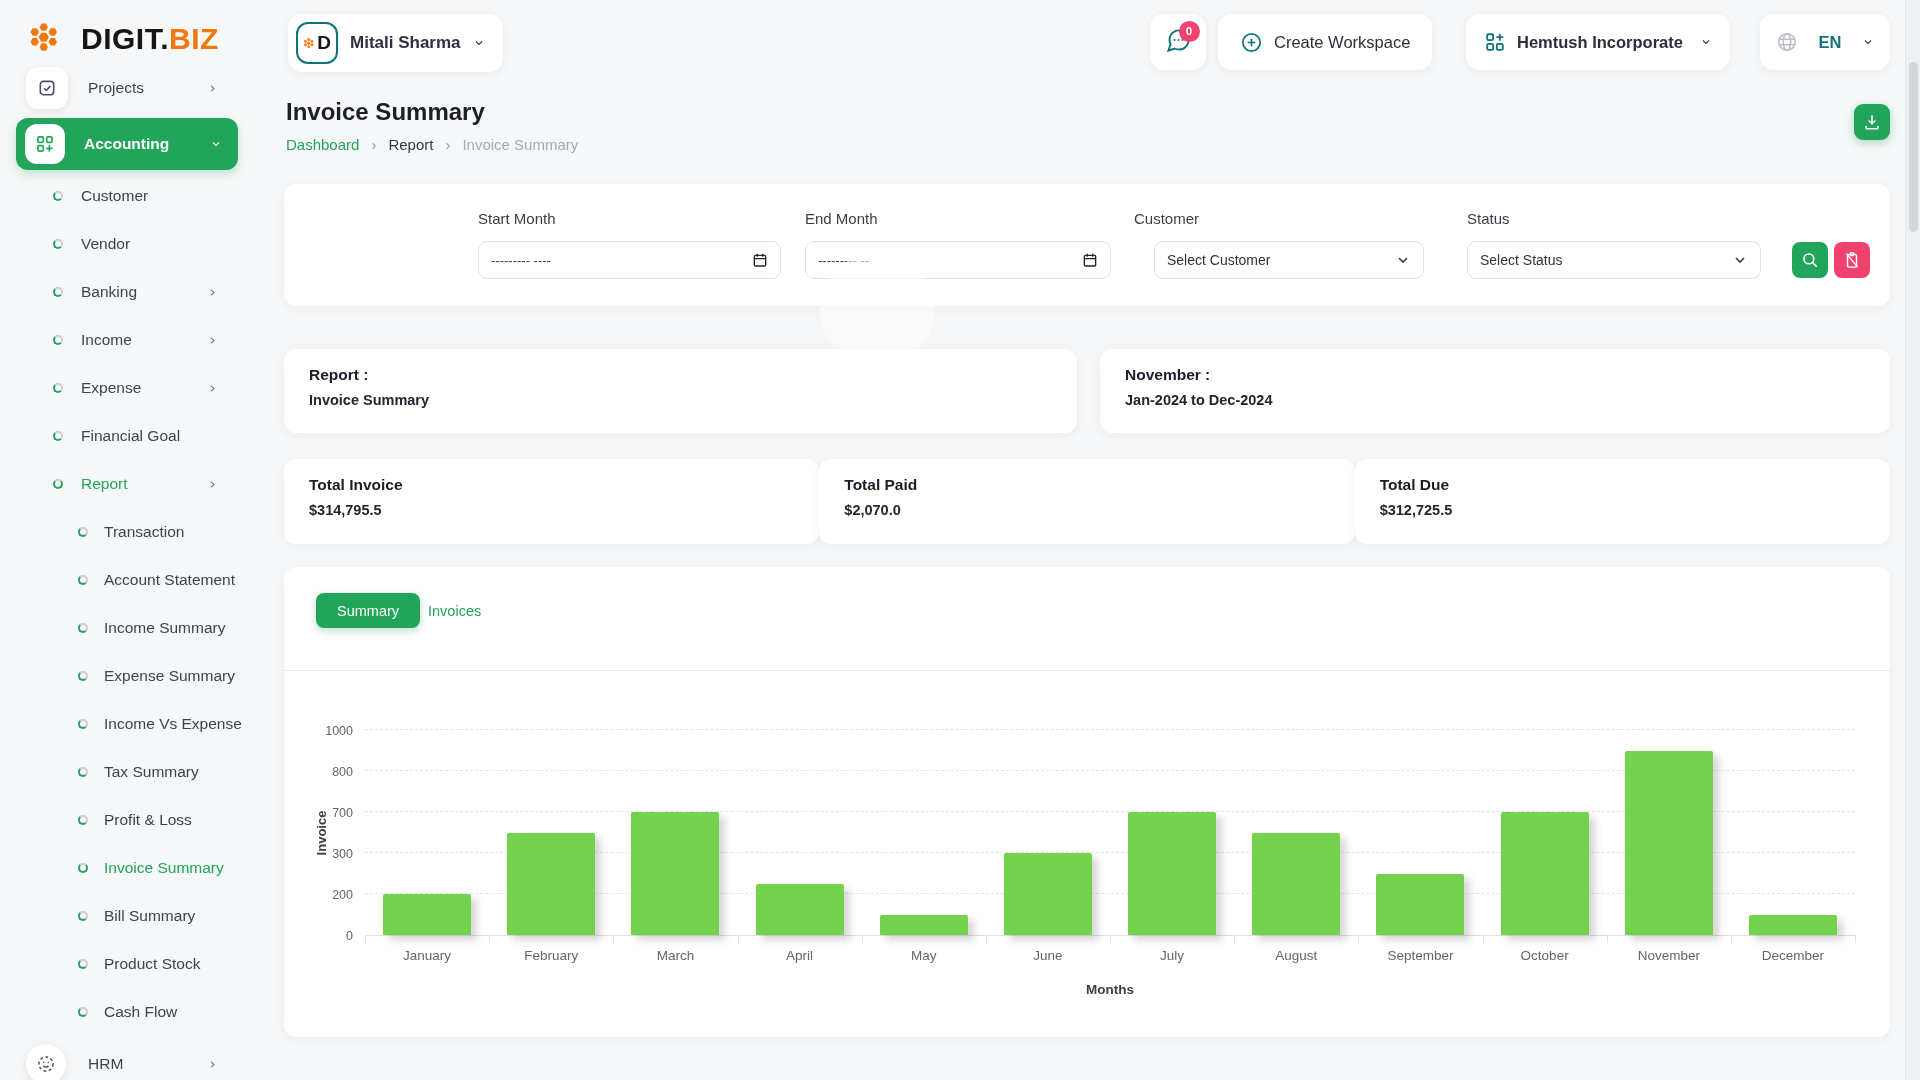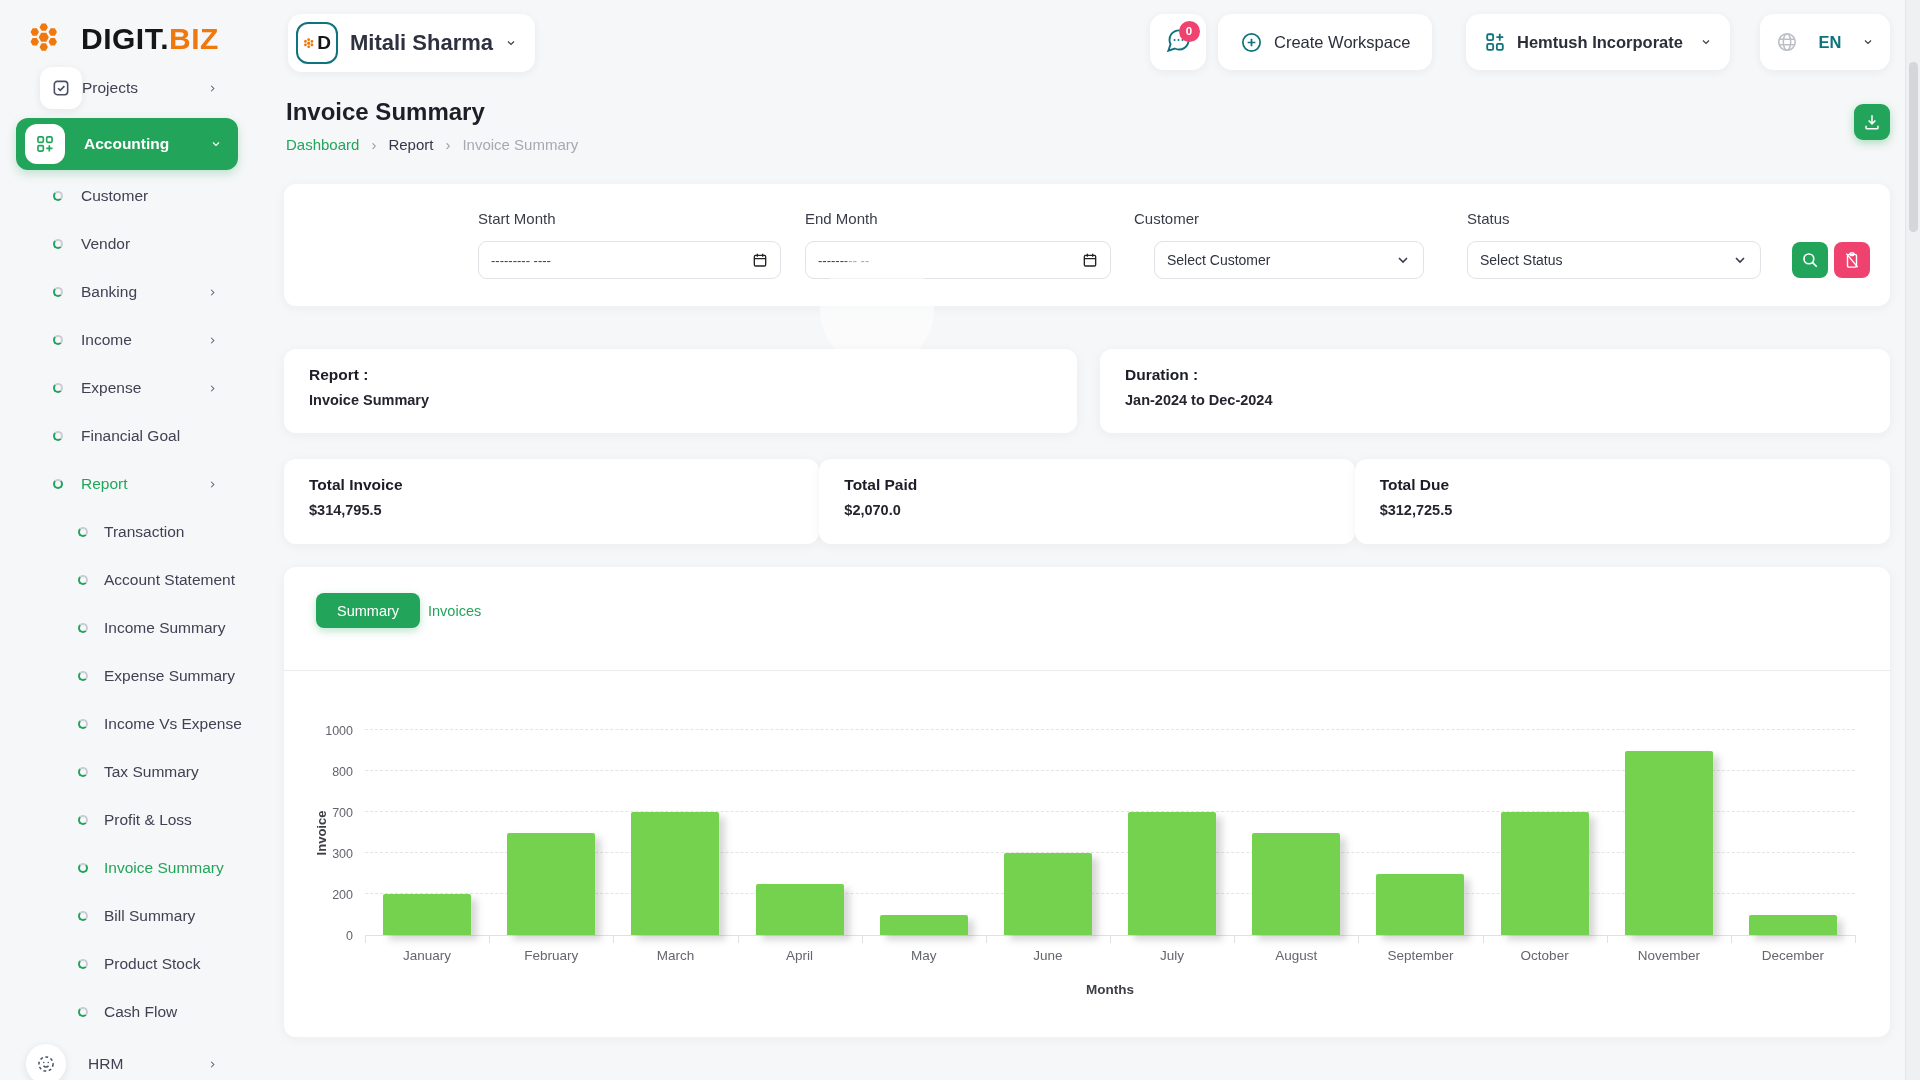--- a/index.html
+++ b/index.html
@@ -17,21 +17,21 @@
   .logo .wordmark{font-size:30px; font-weight:800; letter-spacing:.5px; color:#161616;}
   .logo .wordmark .biz{color:var(--orange);}
 
   .pill{position:absolute; background:#fff; border-radius:14px; box-shadow:0 2px 10px rgba(40,40,60,.06);
         display:flex; align-items:center; cursor:pointer;}
   .user-pill{left:288px; top:14px; height:58px; padding:0 18px 0 8px; gap:12px;}
   .avatar{width:42px; height:42px; border:2px solid var(--teal); border-radius:12px; background:#fff;
           display:flex; align-items:center; justify-content:center; gap:1px;}
   .avatar svg{width:13px; height:13px;}
   .avatar .d{font-size:19px; font-weight:800; color:#161616;}
-  .user-pill .name{font-size:22px; font-weight:600; color:#2e3140;}
+  .user-pill .name{font-size:17px; font-weight:600; color:#2e3140;}
 
   .chev{width:12px; height:12px; stroke:#3a3d49; stroke-width:2.4; fill:none;}
 
   .chat-btn{left:1150px; top:14px; width:56px; height:56px; justify-content:center;}
   .chat-btn svg{width:27px; height:27px;}
   .badge{position:absolute; top:-6px; right:-8px; min-width:21px; height:21px; border-radius:50%;
          background:var(--pink); color:#fff; font-size:11.5px; font-weight:700;
          display:flex; align-items:center; justify-content:center;}
   .chat-wrap{position:relative;}
 
@@ -45,21 +45,21 @@
 
   .lang-btn{left:1760px; top:14px; height:56px; width:130px; padding:0 16px; gap:10px; justify-content:space-between;}
   .lang-btn svg.globe{width:22px; height:22px;}
   .lang-btn .lbl{font-size:16.5px; font-weight:700; color:var(--teal);}
 
   
   .side-row{position:absolute; left:0; width:256px; height:48px; display:flex; align-items:center; cursor:pointer;}
   .icon-sq{width:42px; height:42px; background:#fff; border-radius:12px; box-shadow:0 2px 8px rgba(30,30,50,.08);
            display:flex; align-items:center; justify-content:center;}
   .icon-sq svg{width:20px; height:20px;}
-  .projects-row{top:64px; padding-left:40px; }
+  .projects-row{top:64px; padding-left:26px; gap:20px;}
   .projects-row .lbl{font-size:15.5px; font-weight:500; color:var(--text);}
   .row-chev{position:absolute; right:38px; width:11px; height:11px; stroke:#565b6b; stroke-width:2.2; fill:none;}
 
   .acct-pill{position:absolute; left:16px; top:118px; width:222px; height:52px; background:var(--green);
              border-radius:12px; display:flex; align-items:center; padding-left:9px; gap:19px;
              box-shadow:0 4px 10px rgba(34,165,90,.25); cursor:pointer;}
   .acct-pill .icon-sq{width:40px; height:40px; box-shadow:none;}
   .acct-pill .lbl{font-size:15.5px; font-weight:700; color:#fff;}
   .acct-pill .pill-chev{position:absolute; right:16px; width:12px; height:12px; stroke:#fff; stroke-width:2.4; fill:none;}
 
@@ -437,21 +437,21 @@
     </button>
   </div>
 
   <div class="loader-ghost"></div>
 
   <div class="card info-card report-card">
     <div class="t1">Report :</div>
     <div class="t2">Invoice Summary</div>
   </div>
   <div class="card info-card duration-card">
-    <div class="t1">Duration :</div>
+    <div class="t1">November :</div>
     <div class="t2">Jan-2024 to Dec-2024</div>
   </div>
 
   <div class="totals-row" id="totals-row">
       <div class="total-card">
         <div class="t1">Total Invoice</div>
         <div class="t2">$314,795.5</div>
       </div>
       <div class="total-card">
         <div class="t1">Total Paid</div>

